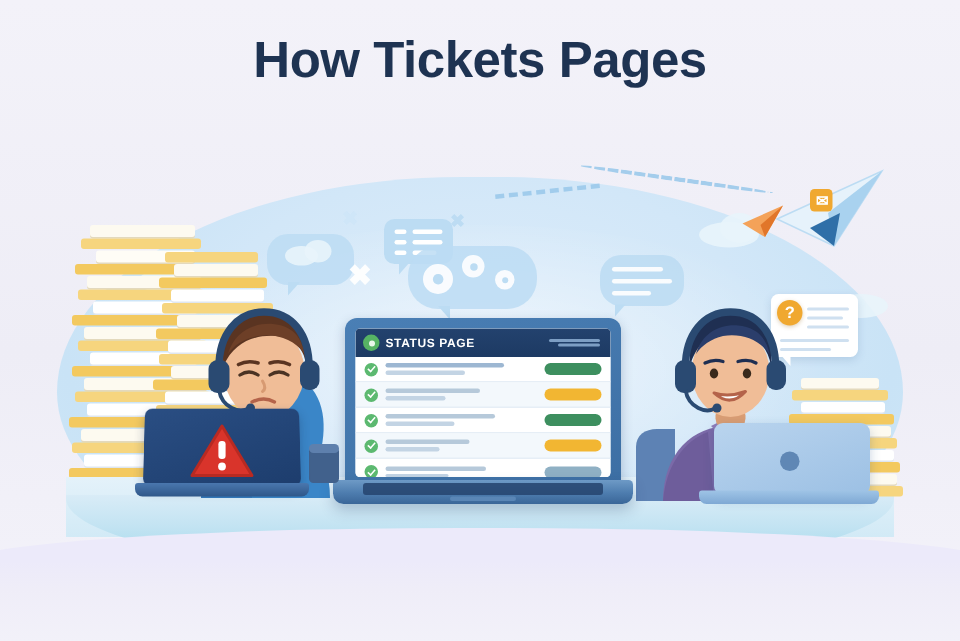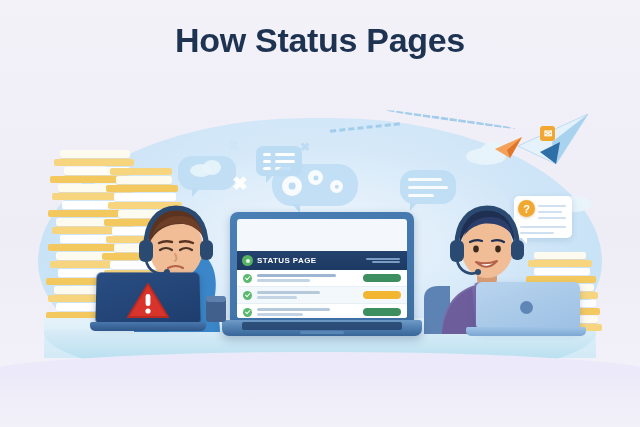--- a/index.html
+++ b/index.html
@@ -79,21 +79,21 @@
     box-shadow:0 3px 8px rgba(30,60,100,.28);
     padding:6px;box-sizing:border-box;
   }
   .screen{
     position:absolute;left:7px;top:7px;right:7px;bottom:6px;
     background:#f4f8fc;border-radius:3px;overflow:hidden;
     display:flex;flex-direction:column;
   }
   .sp-header{
     background:linear-gradient(180deg,#23426e 0%,#1d3a63 100%);
-    height:19px;display:flex;align-items:center;padding:0 5px;gap:4px;flex:none;margin-top:32px;
+    height:19px;display:flex;align-items:center;padding:0 5px;gap:4px;flex:none;
   }
   .sp-dot{width:11px;height:11px;border-radius:50%;background:#56b364;display:flex;align-items:center;justify-content:center;flex:none;}
   .sp-dot::after{content:"";width:4px;height:4px;border-radius:50%;background:#e8f7ea;}
   .sp-title{color:#ffffff;font-size:8px;font-weight:bold;letter-spacing:.4px;white-space:nowrap;}
   .sp-meta{margin-left:auto;display:flex;flex-direction:column;gap:1.5px;align-items:flex-end;padding-right:2px;}
   .sp-meta span{display:block;height:2px;background:#7d9ec4;border-radius:1px;}
   .sp-body{flex:1;background:#fbfdff;}
   .sp-row{display:flex;align-items:center;height:17px;padding:0 6px;gap:5px;border-bottom:1px solid #e6eef6;box-sizing:border-box;}
   .sp-row:nth-child(odd){background:#ffffff;}
   .sp-row:nth-child(even){background:#f3f8fc;}
@@ -410,16 +410,16 @@
     <div style="position:absolute;left:54px;top:19px;width:13px;height:13px;border-radius:50%;background:#5f87b5;"></div>
     <div style="position:absolute;left:0;top:45px;width:120px;height:9px;background:linear-gradient(180deg,#9fc4e6 0%,#7ea8d4 100%);border-radius:2px 2px 5px 5px;"></div>
   </div>
 
   <div class="deskflat" style="z-index:5;"></div>
   <div class="deskline" style="z-index:6;"></div>
   <div class="bottom-curve" style="z-index:36;"></div>
   <div class="bottom-fade" style="z-index:37;"></div>
 
   <div class="title-wrap">
-    <div class="title-line t-navy">How Status Pages</div>
+    <div class="title-line t-navy">How Tickets Pages</div>
   </div>
 
 </div>
 
 </body></html>

